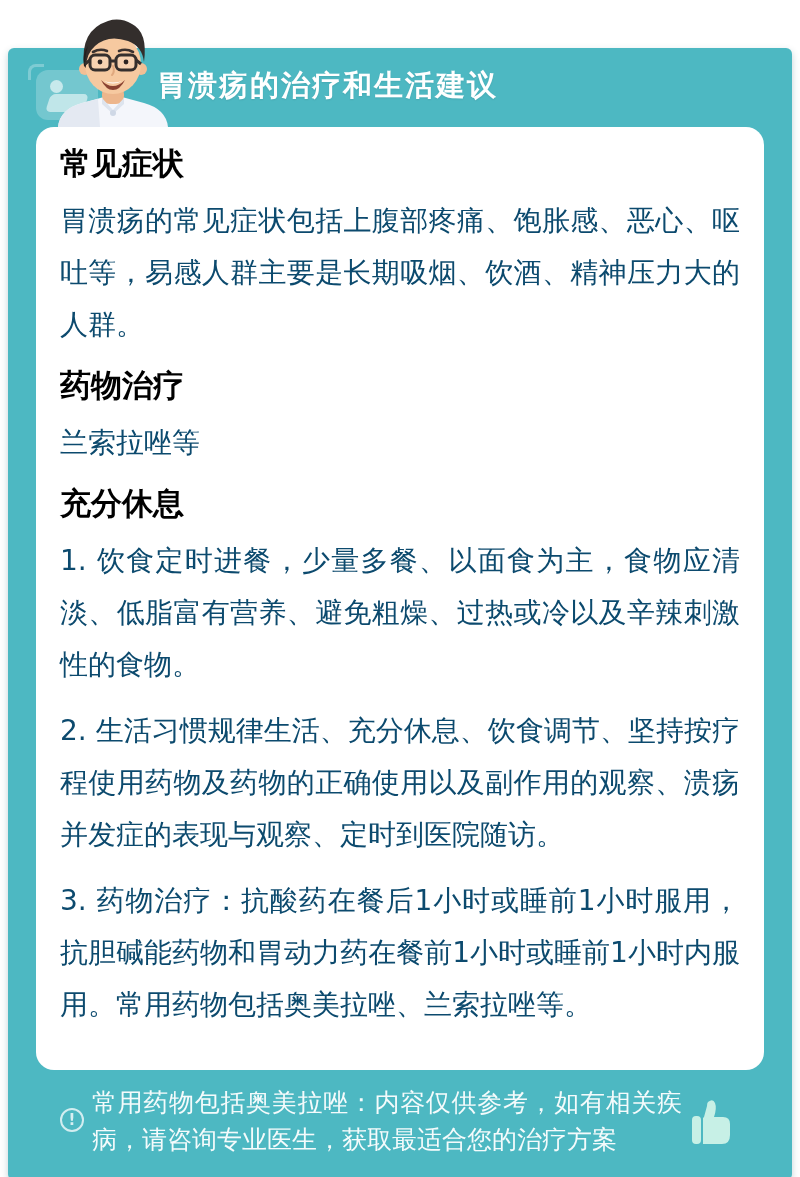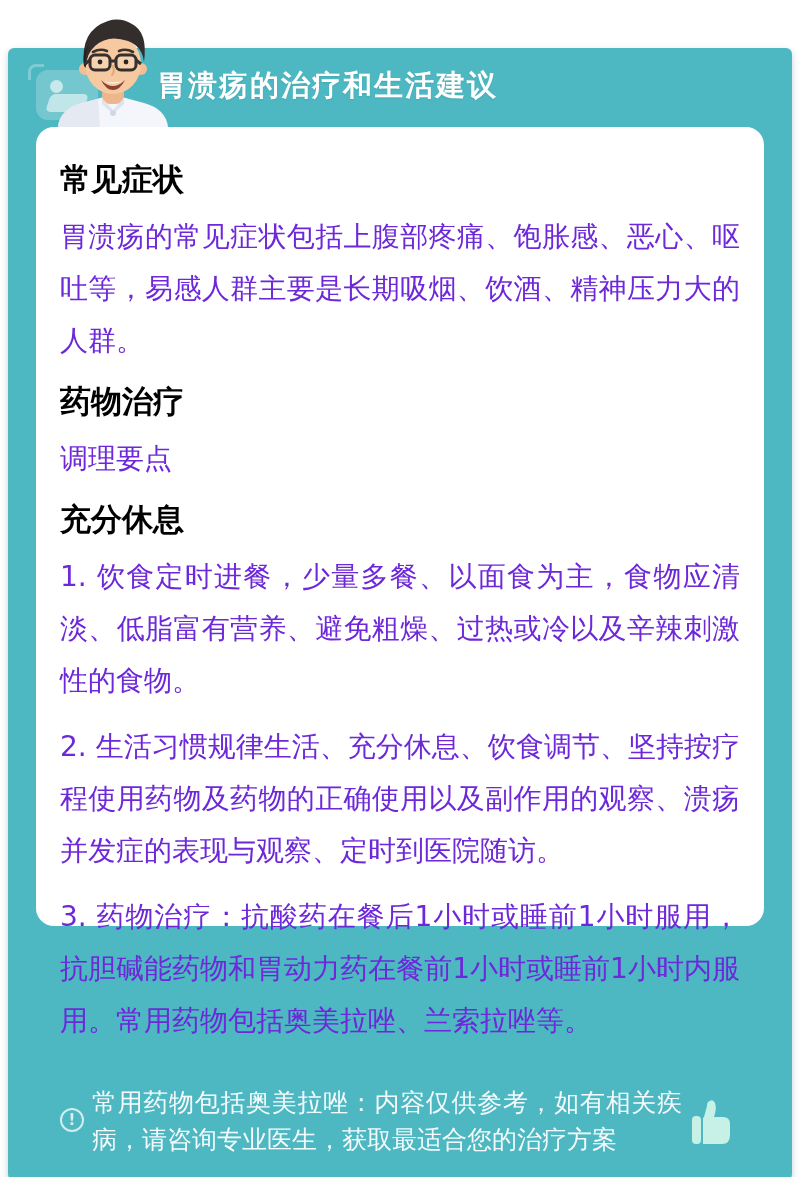--- a/index.html
+++ b/index.html
@@ -29,26 +29,26 @@
     transform:skewX(-18deg); }
   .photo-ph .bracket { position:absolute; width:16px; height:16px;
     border:3px solid rgba(255,255,255,.28); }
   .photo-ph .tl { left:0; top:0; border-right:none; border-bottom:none; border-top-left-radius:8px; }
   .photo-ph .br { right:0; bottom:0; border-left:none; border-top:none; border-bottom-right-radius:8px; }
 
   
   .avatar { position:absolute; left:40px; top:-34px; width:130px; height:113px; z-index:3; }
 
   
-  .card { position:absolute; left:28px; top:79px; width:728px; height:799px;
-    background:#ffffff; border-radius:18px; padding:32px 24px 0 24px; z-index:2; }
+  .card { position:absolute; left:28px; top:79px; width:728px; height:943px;
+    background:#ffffff; border-radius:18px; padding:16px 24px 0 24px; z-index:2; }
   .section-heading { font-size:31px; font-weight:bold; color:#000000;
     margin:14px 0 10px 0; line-height:1.35; }
   .section-heading:first-child { margin-top:0; }
-  .section-para { font-size:28px; color:#6d28d9; line-height:52px;
+  .section-para { font-size:28px; color:#0c4a6e; line-height:52px;
     text-align:justify; margin-bottom:14px; }
 
   
   .footer { position:absolute; left:0; bottom:14px; width:100%; height:84px; }
   .info-icon { position:absolute; left:52px; top:26px; width:24px; height:24px;
     border:2px solid rgba(255,255,255,.75); border-radius:50%;
     color:rgba(255,255,255,.78); font-size:15px; font-weight:bold;
     display:flex; align-items:center; justify-content:center; }
   .disclaimer { position:absolute; left:84px; top:2px; width:590px;
     color:rgba(255,255,255,.94); font-size:25px; line-height:37px; text-align:justify; }
@@ -104,21 +104,21 @@
         <path d="M56,67 Q65,72 74,67 Q65,70 56,67 Z" fill="#ffffff"></path>
       </svg>
       <div class="title">胃溃疡的治疗和生活建议</div>
     </div>
 
     <div class="card">
       <div class="section-heading">常见症状</div>
       <div class="section-para">胃溃疡的常见症状包括上腹部疼痛、饱胀感、恶心、呕吐等，易感人群主要是长期吸烟、饮酒、精神压力大的人群。</div>
 
       <div class="section-heading">药物治疗</div>
-      <div class="section-para">调理要点</div>
+      <div class="section-para">兰索拉唑等</div>
 
       <div class="section-heading">充分休息</div>
       <div class="section-para">1. 饮食定时进餐，少量多餐、以面食为主，食物应清淡、低脂富有营养、避免粗燥、过热或冷以及辛辣刺激性的食物。</div>
       <div class="section-para">2. 生活习惯规律生活、充分休息、饮食调节、坚持按疗程使用药物及药物的正确使用以及副作用的观察、溃疡并发症的表现与观察、定时到医院随访。</div>
       <div class="section-para">3. 药物治疗：抗酸药在餐后1小时或睡前1小时服用，抗胆碱能药物和胃动力药在餐前1小时或睡前1小时内服用。常用药物包括奥美拉唑、兰索拉唑等。</div>
     </div>
 
     <div class="footer">
       <div class="info-icon">
         <span>!</span>

